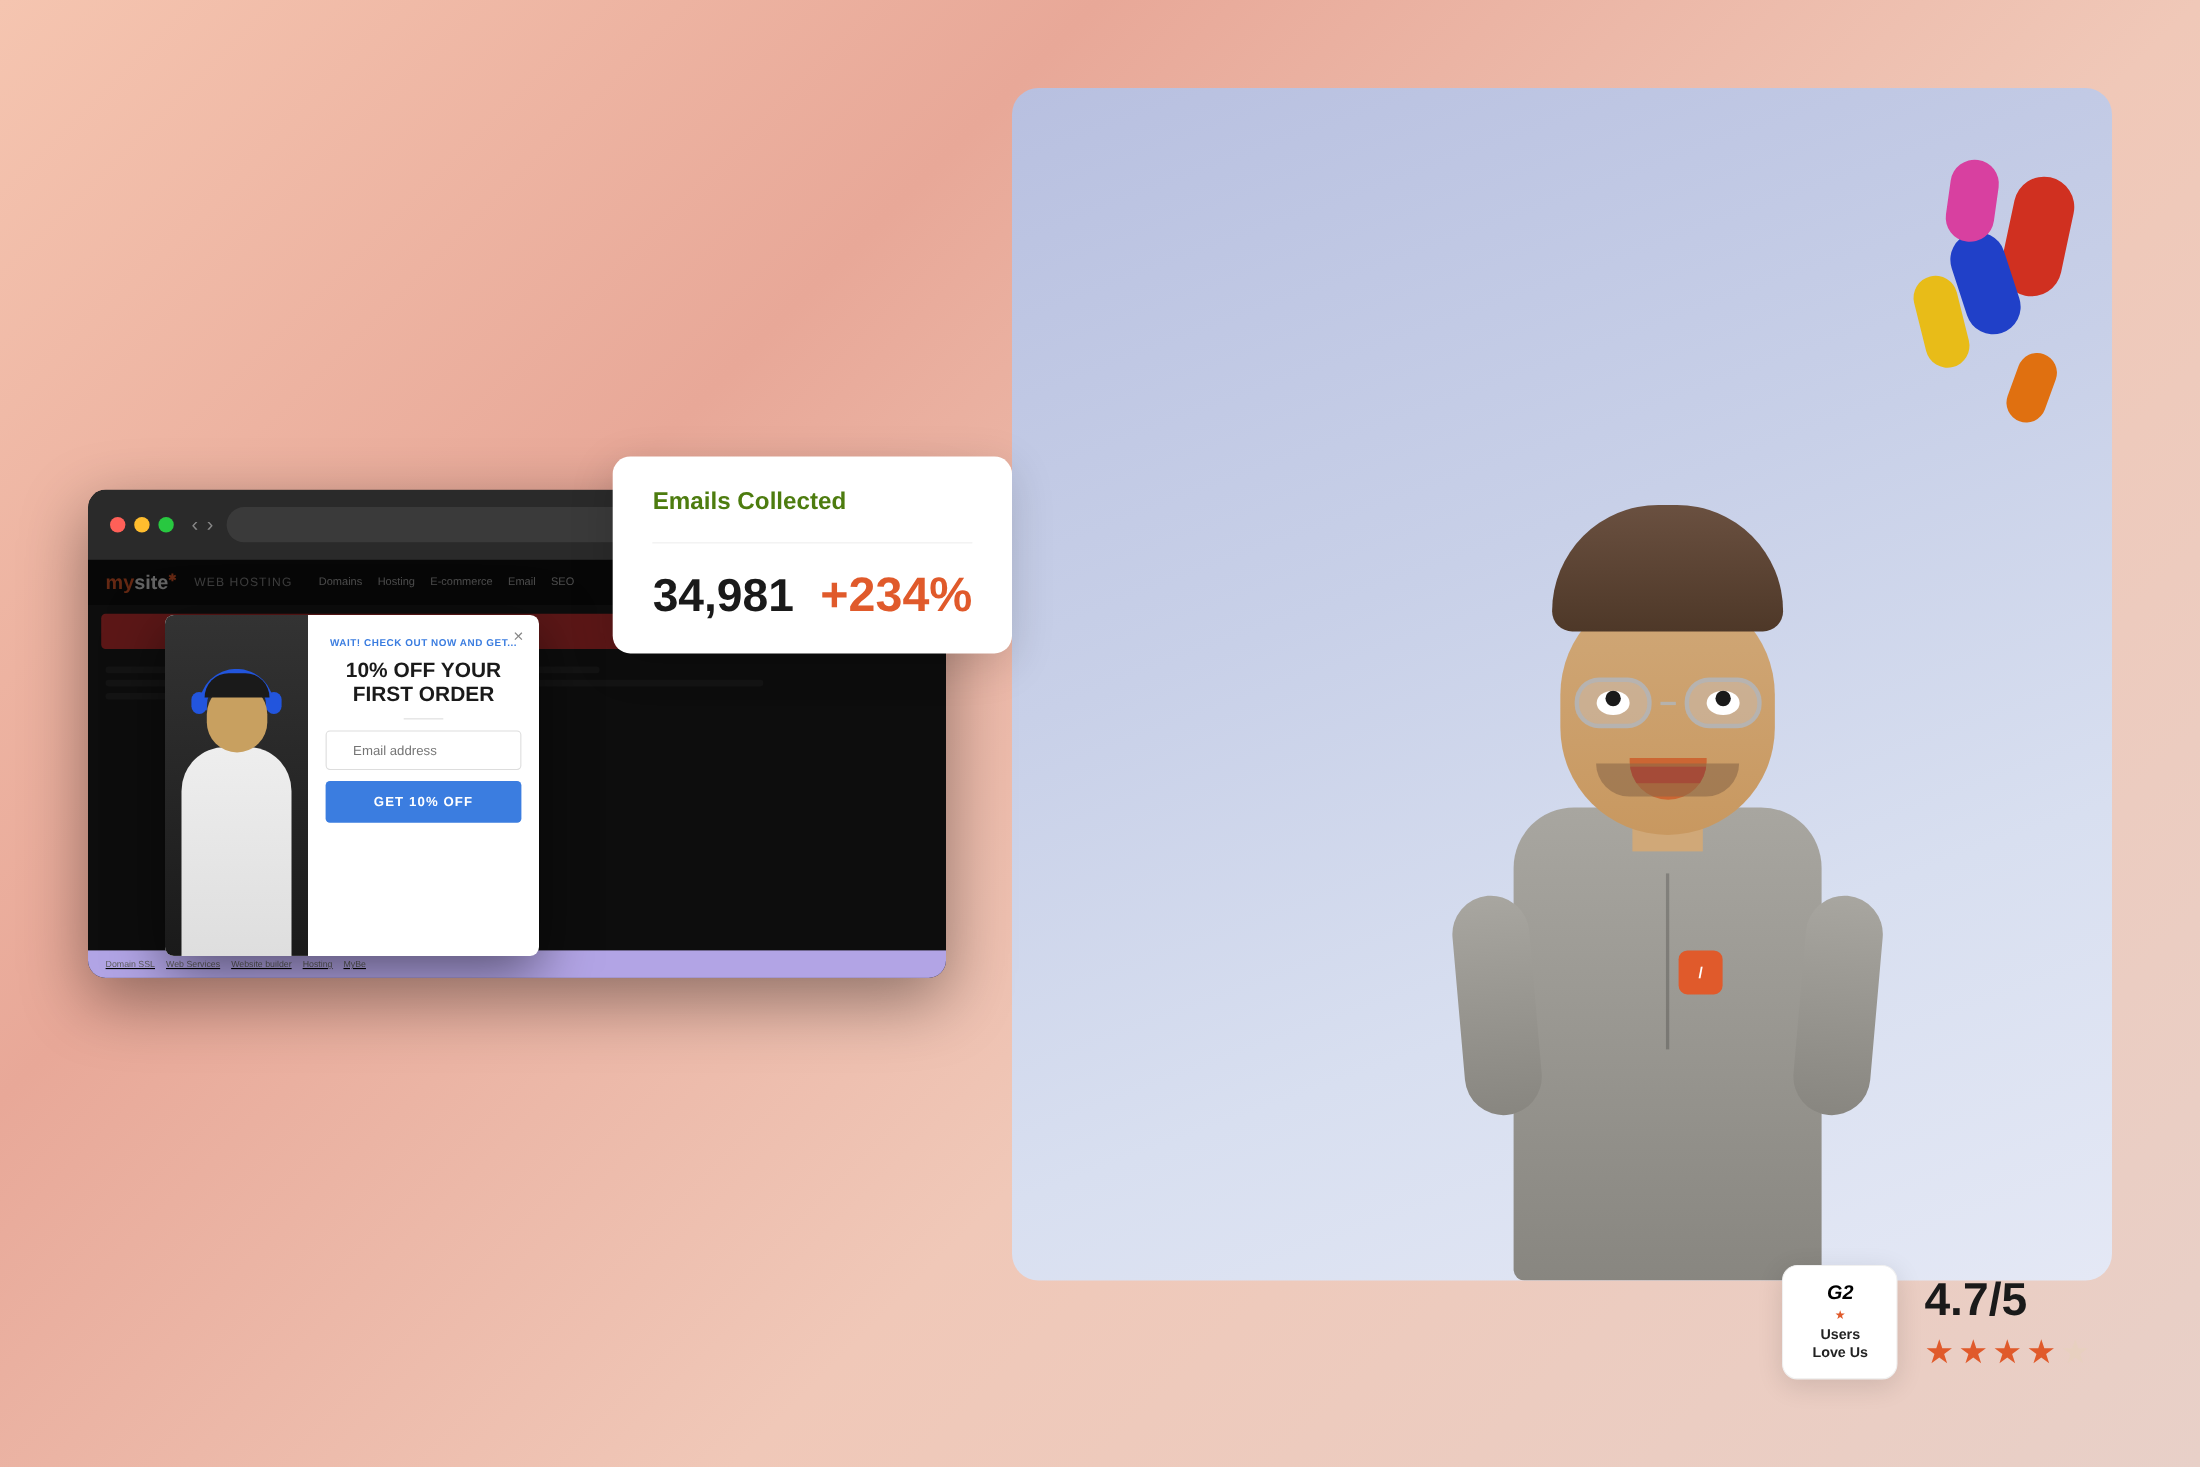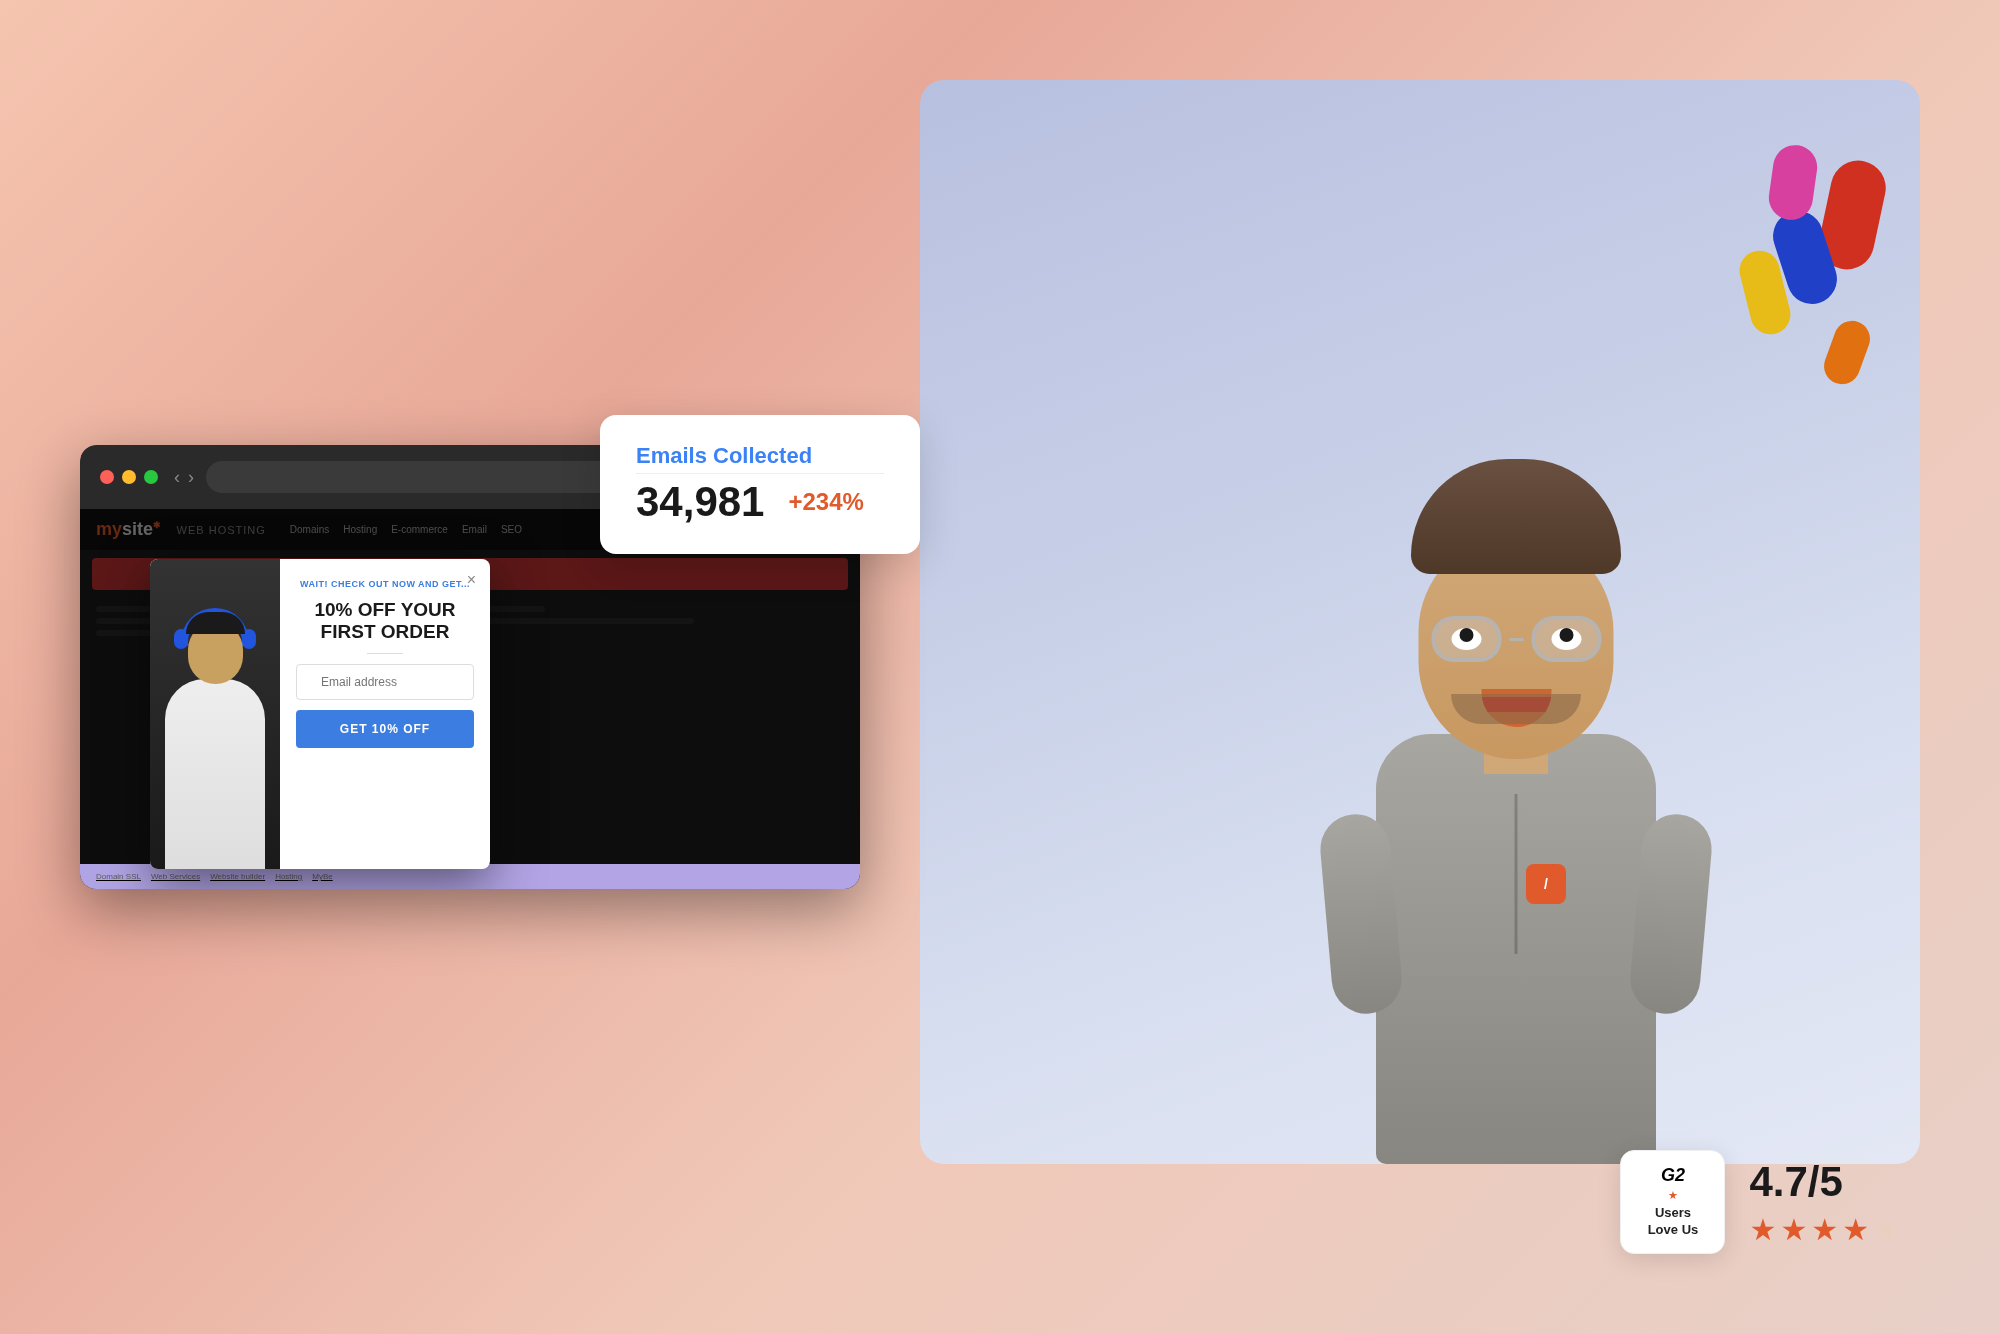--- a/index.html
+++ b/index.html
@@ -37,40 +37,40 @@
       border-radius: 16px;
       padding: 28px 36px;
       box-shadow: 0 10px 40px rgba(0,0,0,0.15);
       z-index: 10;
       min-width: 320px;
     }
 
     .stats-card-title {
       font-size: 22px;
       font-weight: 700;
-      color: #3b82f6;
-      margin-bottom: 4px;
-      padding-bottom: 4px;
+      color: #4d7c0f;
+      margin-bottom: 22px;
+      padding-bottom: 24px;
       border-bottom: 1px solid #eee;
     }
 
     .stats-card-values {
       display: flex;
       align-items: center;
       gap: 24px;
     }
 
     .stats-number {
       font-size: 42px;
       font-weight: 800;
       color: #1a1a1a;
     }
 
     .stats-percent {
-      font-size: 24px;
+      font-size: 44px;
       font-weight: 700;
       color: #e05a2b;
     }
 
     
     .browser-chrome {
       background: #2a2a2a;
       border-radius: 16px 16px 0 0;
       padding: 16px 20px;
       display: flex;

